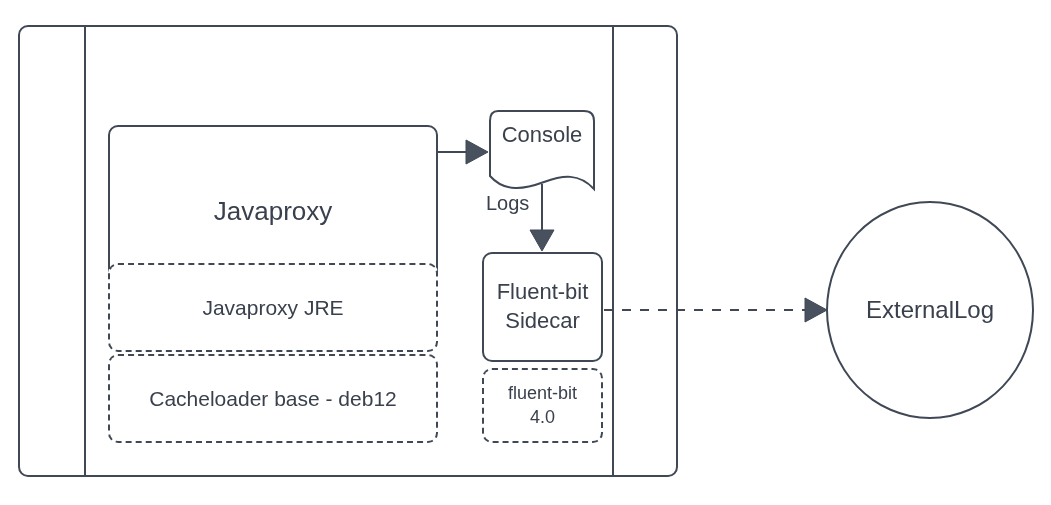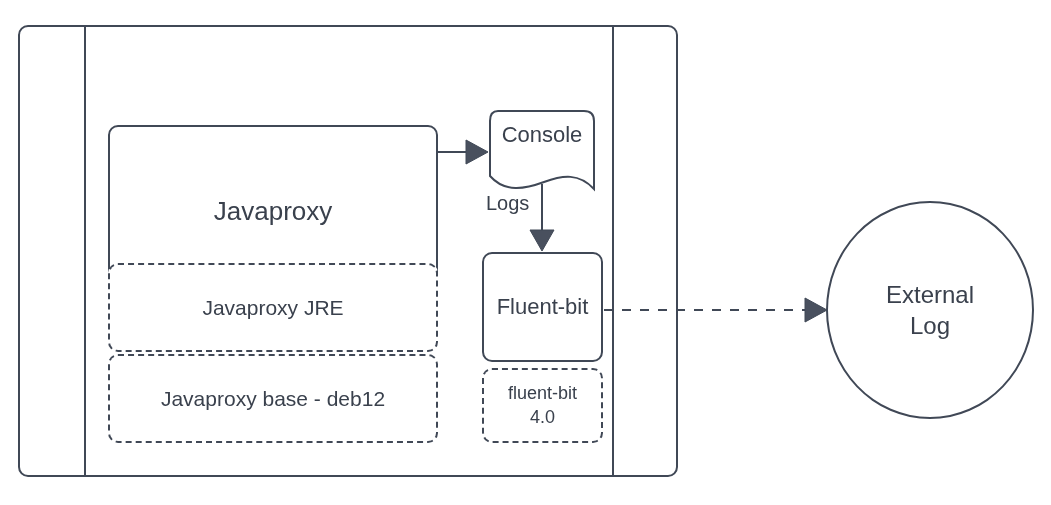--- a/index.html
+++ b/index.html
@@ -116,21 +116,20 @@
 
   #external-circle {
     position: absolute;
     left: 826px; top: 201px;
     width: 208px; height: 218px;
     box-sizing: border-box;
     border: 2px solid #404856;
     border-radius: 50%;
     background: #ffffff;
     display: flex;
-    flex-direction: column;
     align-items: center;
     justify-content: center;
     text-align: center;
     font-size: 24px;
     line-height: 1.3;
     color: #3a414d;
   }
 
   #edges-overlay {
     position: absolute;
@@ -152,40 +151,41 @@
 
   <div class="node" id="javaproxy-box">
     <span>Javaproxy</span>
   </div>
 
   <div class="node dashed" id="minified-jre-box">
     <span>Javaproxy JRE</span>
   </div>
 
   <div class="node dashed" id="distroless-box">
-    <span>Javaproxy base - deb12</span>
+    <span>Cacheloader base - deb12</span>
   </div>
 
   <svg id="console-shape" viewBox="0 0 110 86">
     <path d="M 11,2
              L 97,2
              Q 107,2 107,12
              L 107,80
              C 92,64 76,66 57,73
              C 38,80 18,84 3,67
              L 3,12
              Q 3,2 11,2
              Z" fill="#ffffff" stroke="#404856" stroke-width="2"></path>
   </svg>
   <div id="console-label">Console</div>
 
   <div id="logs-label">Logs</div>
 
   <div class="node" id="fluentbit-sidecar-box">
     <div>Fluent-bit</div>
+    <div>Sidecar</div>
   </div>
 
   <div class="node dashed" id="fluentbit-version-box">
     <div>fluent-bit</div>
     <div>4.0</div>
   </div>
 
   <div id="external-circle">
     <div>External</div>
     <div>Log</div>

